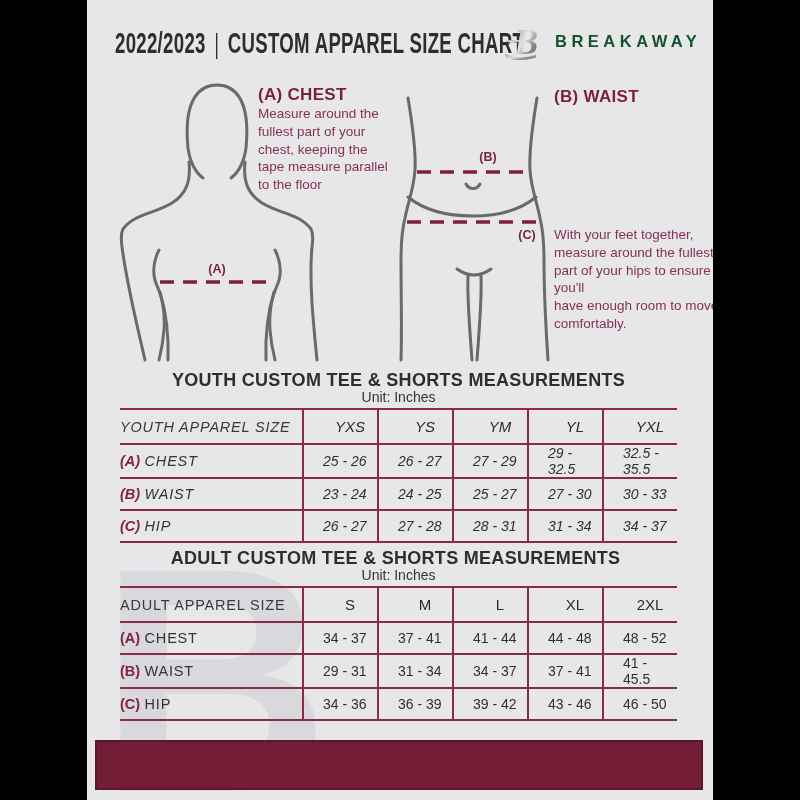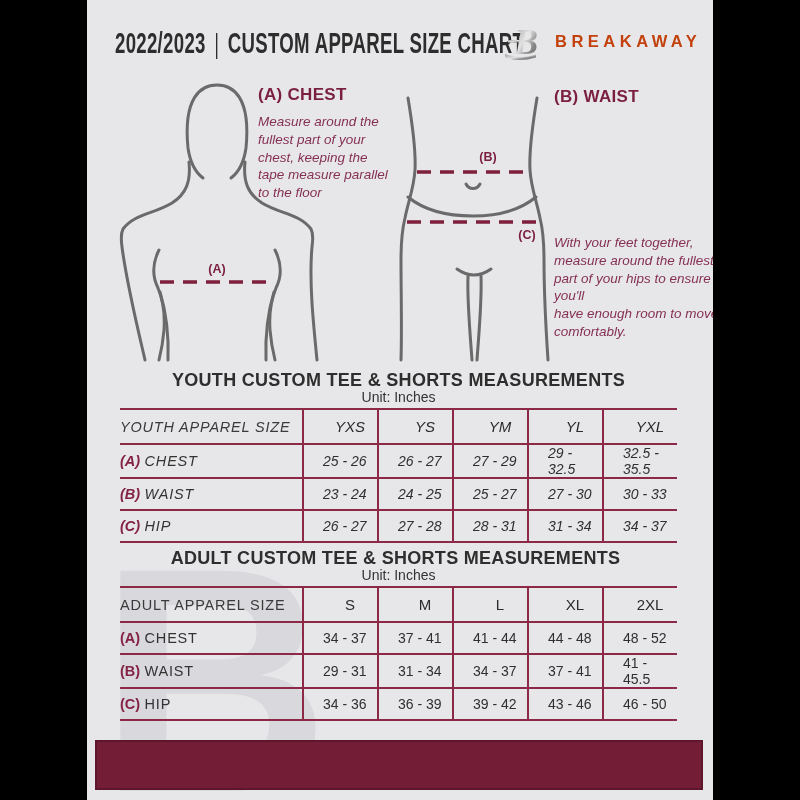--- a/index.html
+++ b/index.html
@@ -6,27 +6,27 @@
   .stage{position:relative;width:800px;height:800px;background:#000;overflow:hidden;
          font-family:"Liberation Sans",sans-serif;}
   .page{position:absolute;left:87px;top:0;width:626px;height:800px;background:#e7e7e9;overflow:hidden;}
   .abs{position:absolute;}
 
   
   .hdr-line{left:28px;top:28px;height:30px;display:flex;align-items:center;color:#2d2d2d;}
   .hdr-text{display:inline-block;transform:scaleX(0.62);transform-origin:left center;
             font-size:30px;font-weight:700;white-space:nowrap;letter-spacing:0.5px;color:#2d2d2d;}
   .hdr-sep{font-weight:400;padding:0 14px;font-size:27px;}
-  .brand{left:468px;top:32px;font-size:16.5px;font-weight:700;letter-spacing:4.5px;color:#c2410c;white-space:nowrap;}
+  .brand{left:468px;top:32px;font-size:16.5px;font-weight:700;letter-spacing:4.5px;color:#14532d;white-space:nowrap;}
   .logo{left:414px;top:20px;width:46px;height:44px;}
 
   
   .instr{z-index:2;}
   .instr-h{font-size:17px;font-weight:700;color:#7b1f3e;letter-spacing:0.3px;}
-  .instr-body{margin-top:8px;font-size:13.5px;line-height:1.32;font-style:italic;
+  .instr-body{font-size:13.5px;line-height:1.32;
               color:#853052;white-space:pre-line;font-weight:500;}
   .fig-label{font-size:12.5px;font-weight:700;color:#7b1f3e;transform:translateX(-50%);z-index:2;}
 
   
   .tbl-title{width:557px;text-align:center;font-size:18px;font-weight:700;color:#2e2e2e;letter-spacing:0.3px;z-index:2;}
   .tbl-unit{width:557px;text-align:center;font-size:14px;color:#333;z-index:2;}
   table.size{border-collapse:collapse;table-layout:fixed;width:557px;z-index:2;position:absolute;left:33px;}
   table.size th,table.size td{padding:0;margin:0;font-weight:normal;}
   table.size thead th{height:33px;border-top:2px solid #8c2946;border-bottom:2px solid #8c2946;}
   table.size tbody td{height:30px;border-bottom:2px solid #8c2946;}

